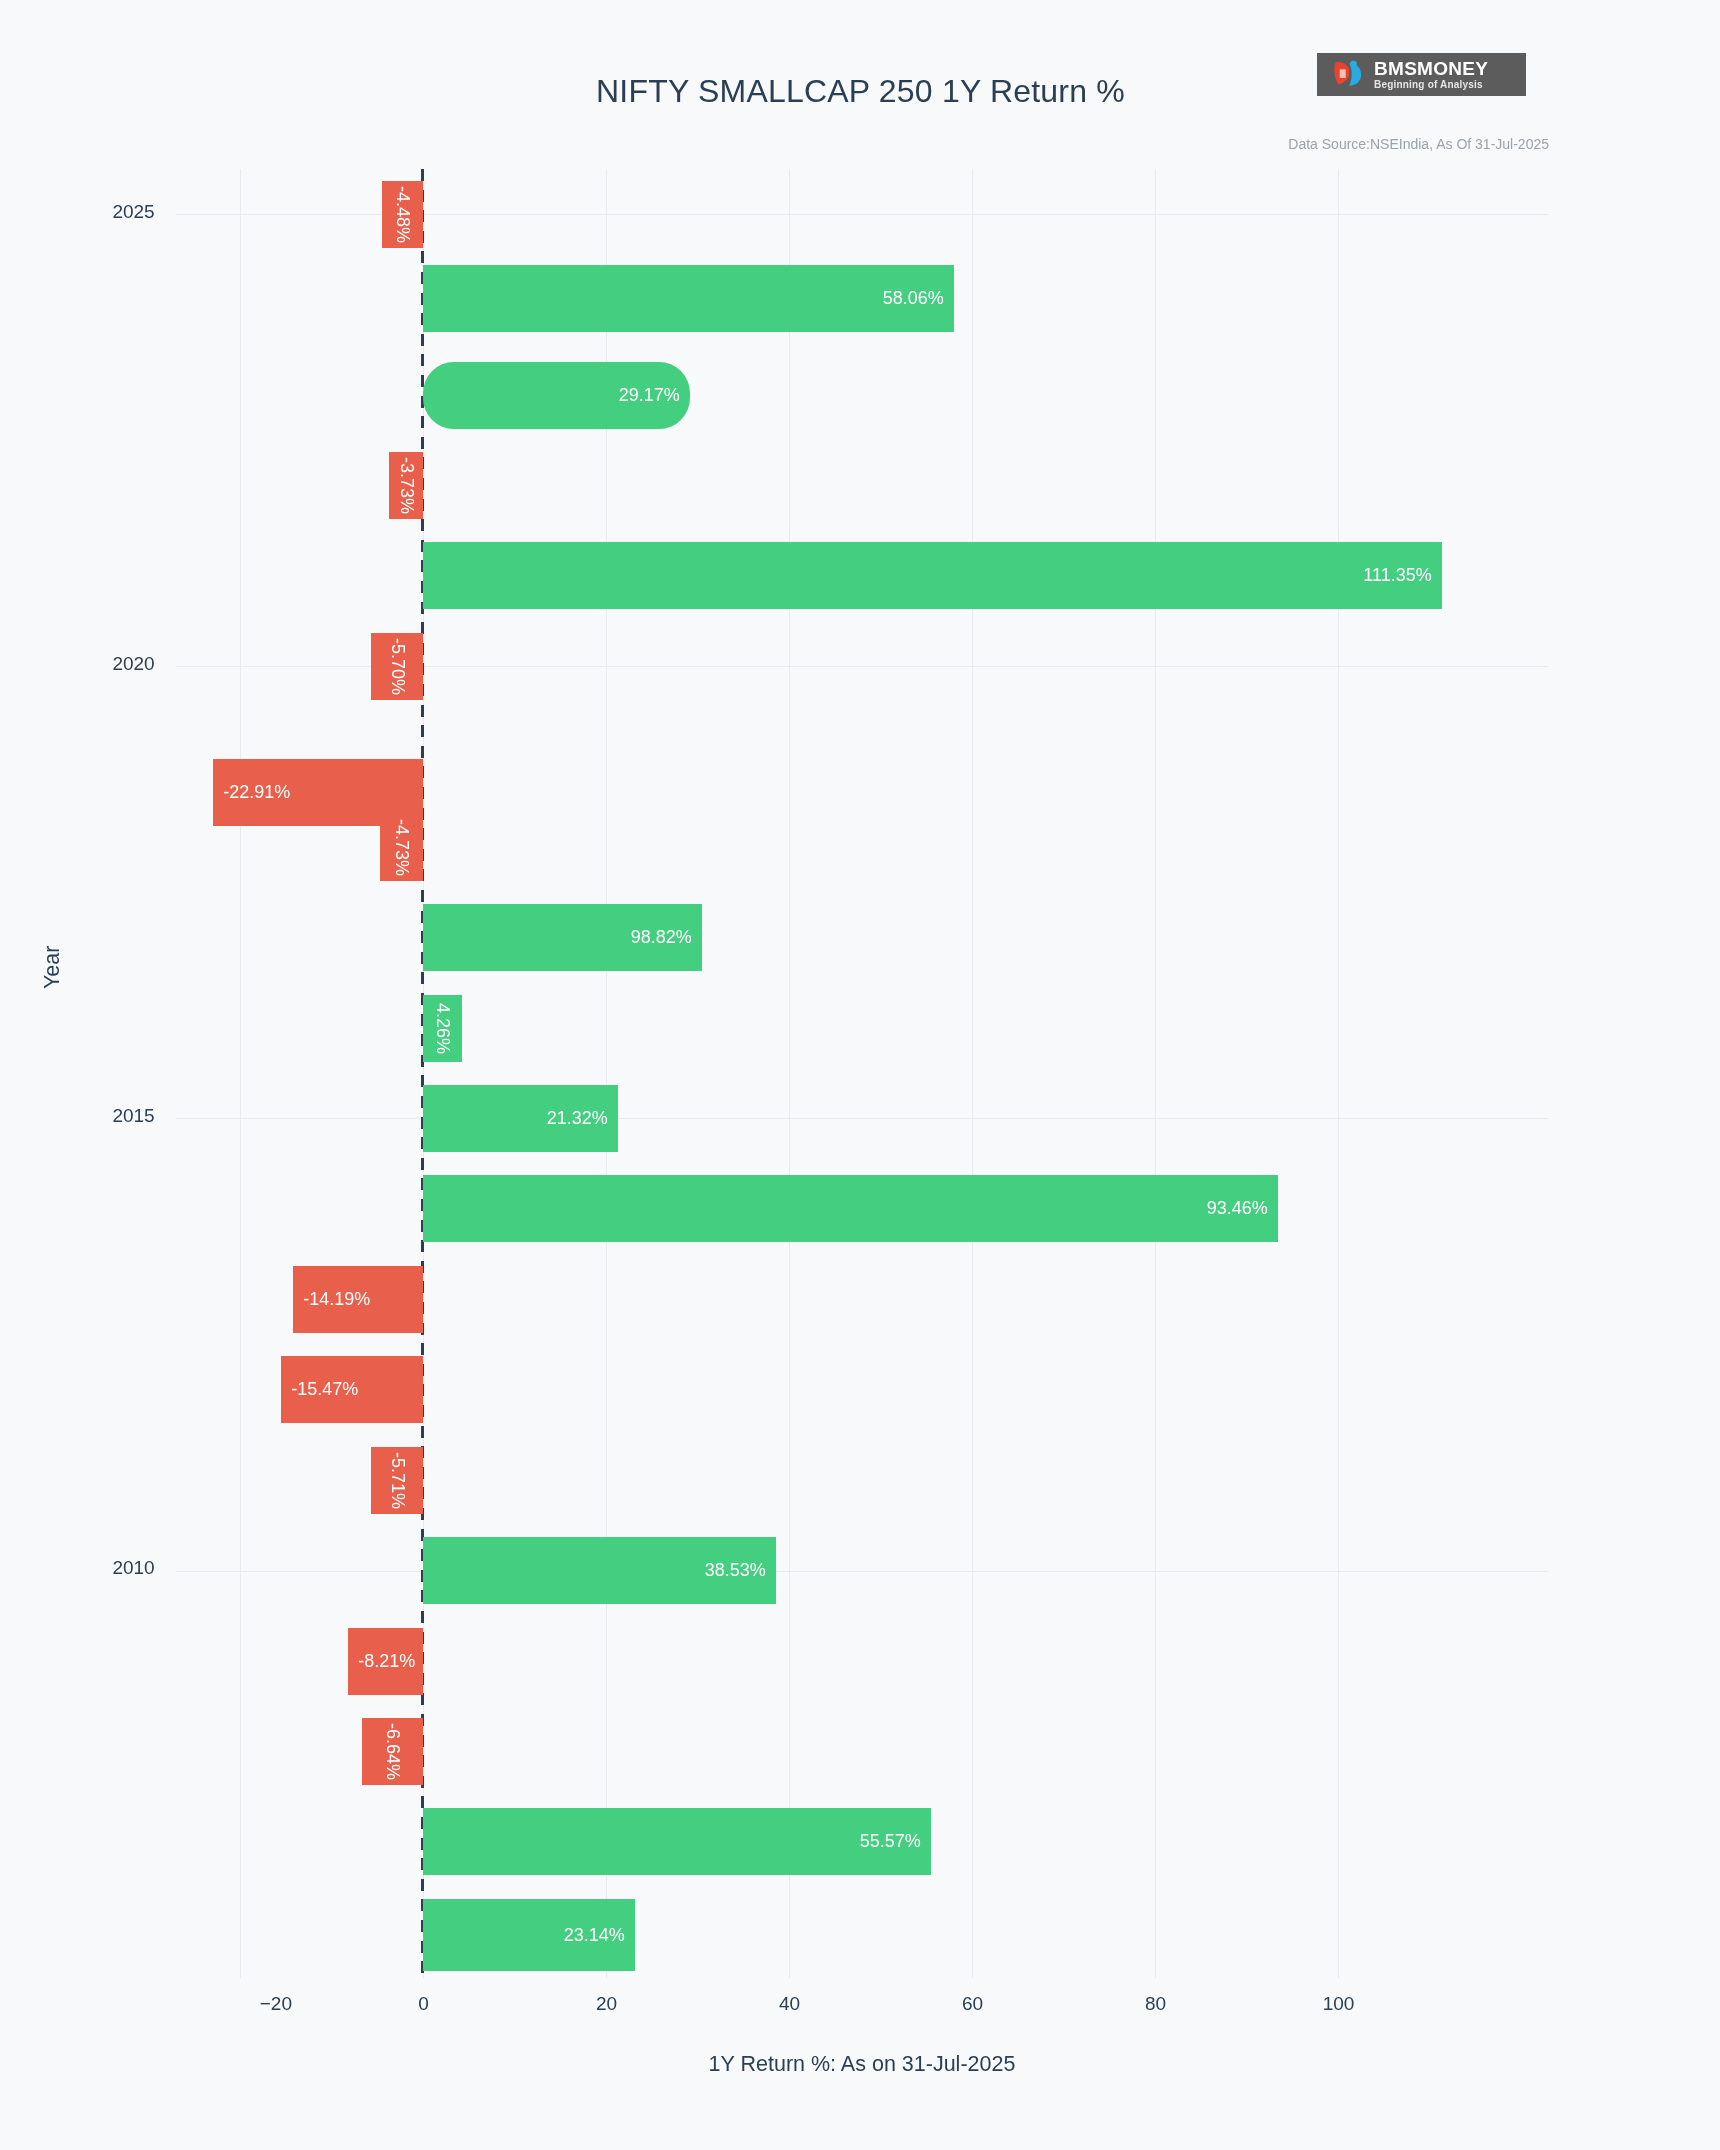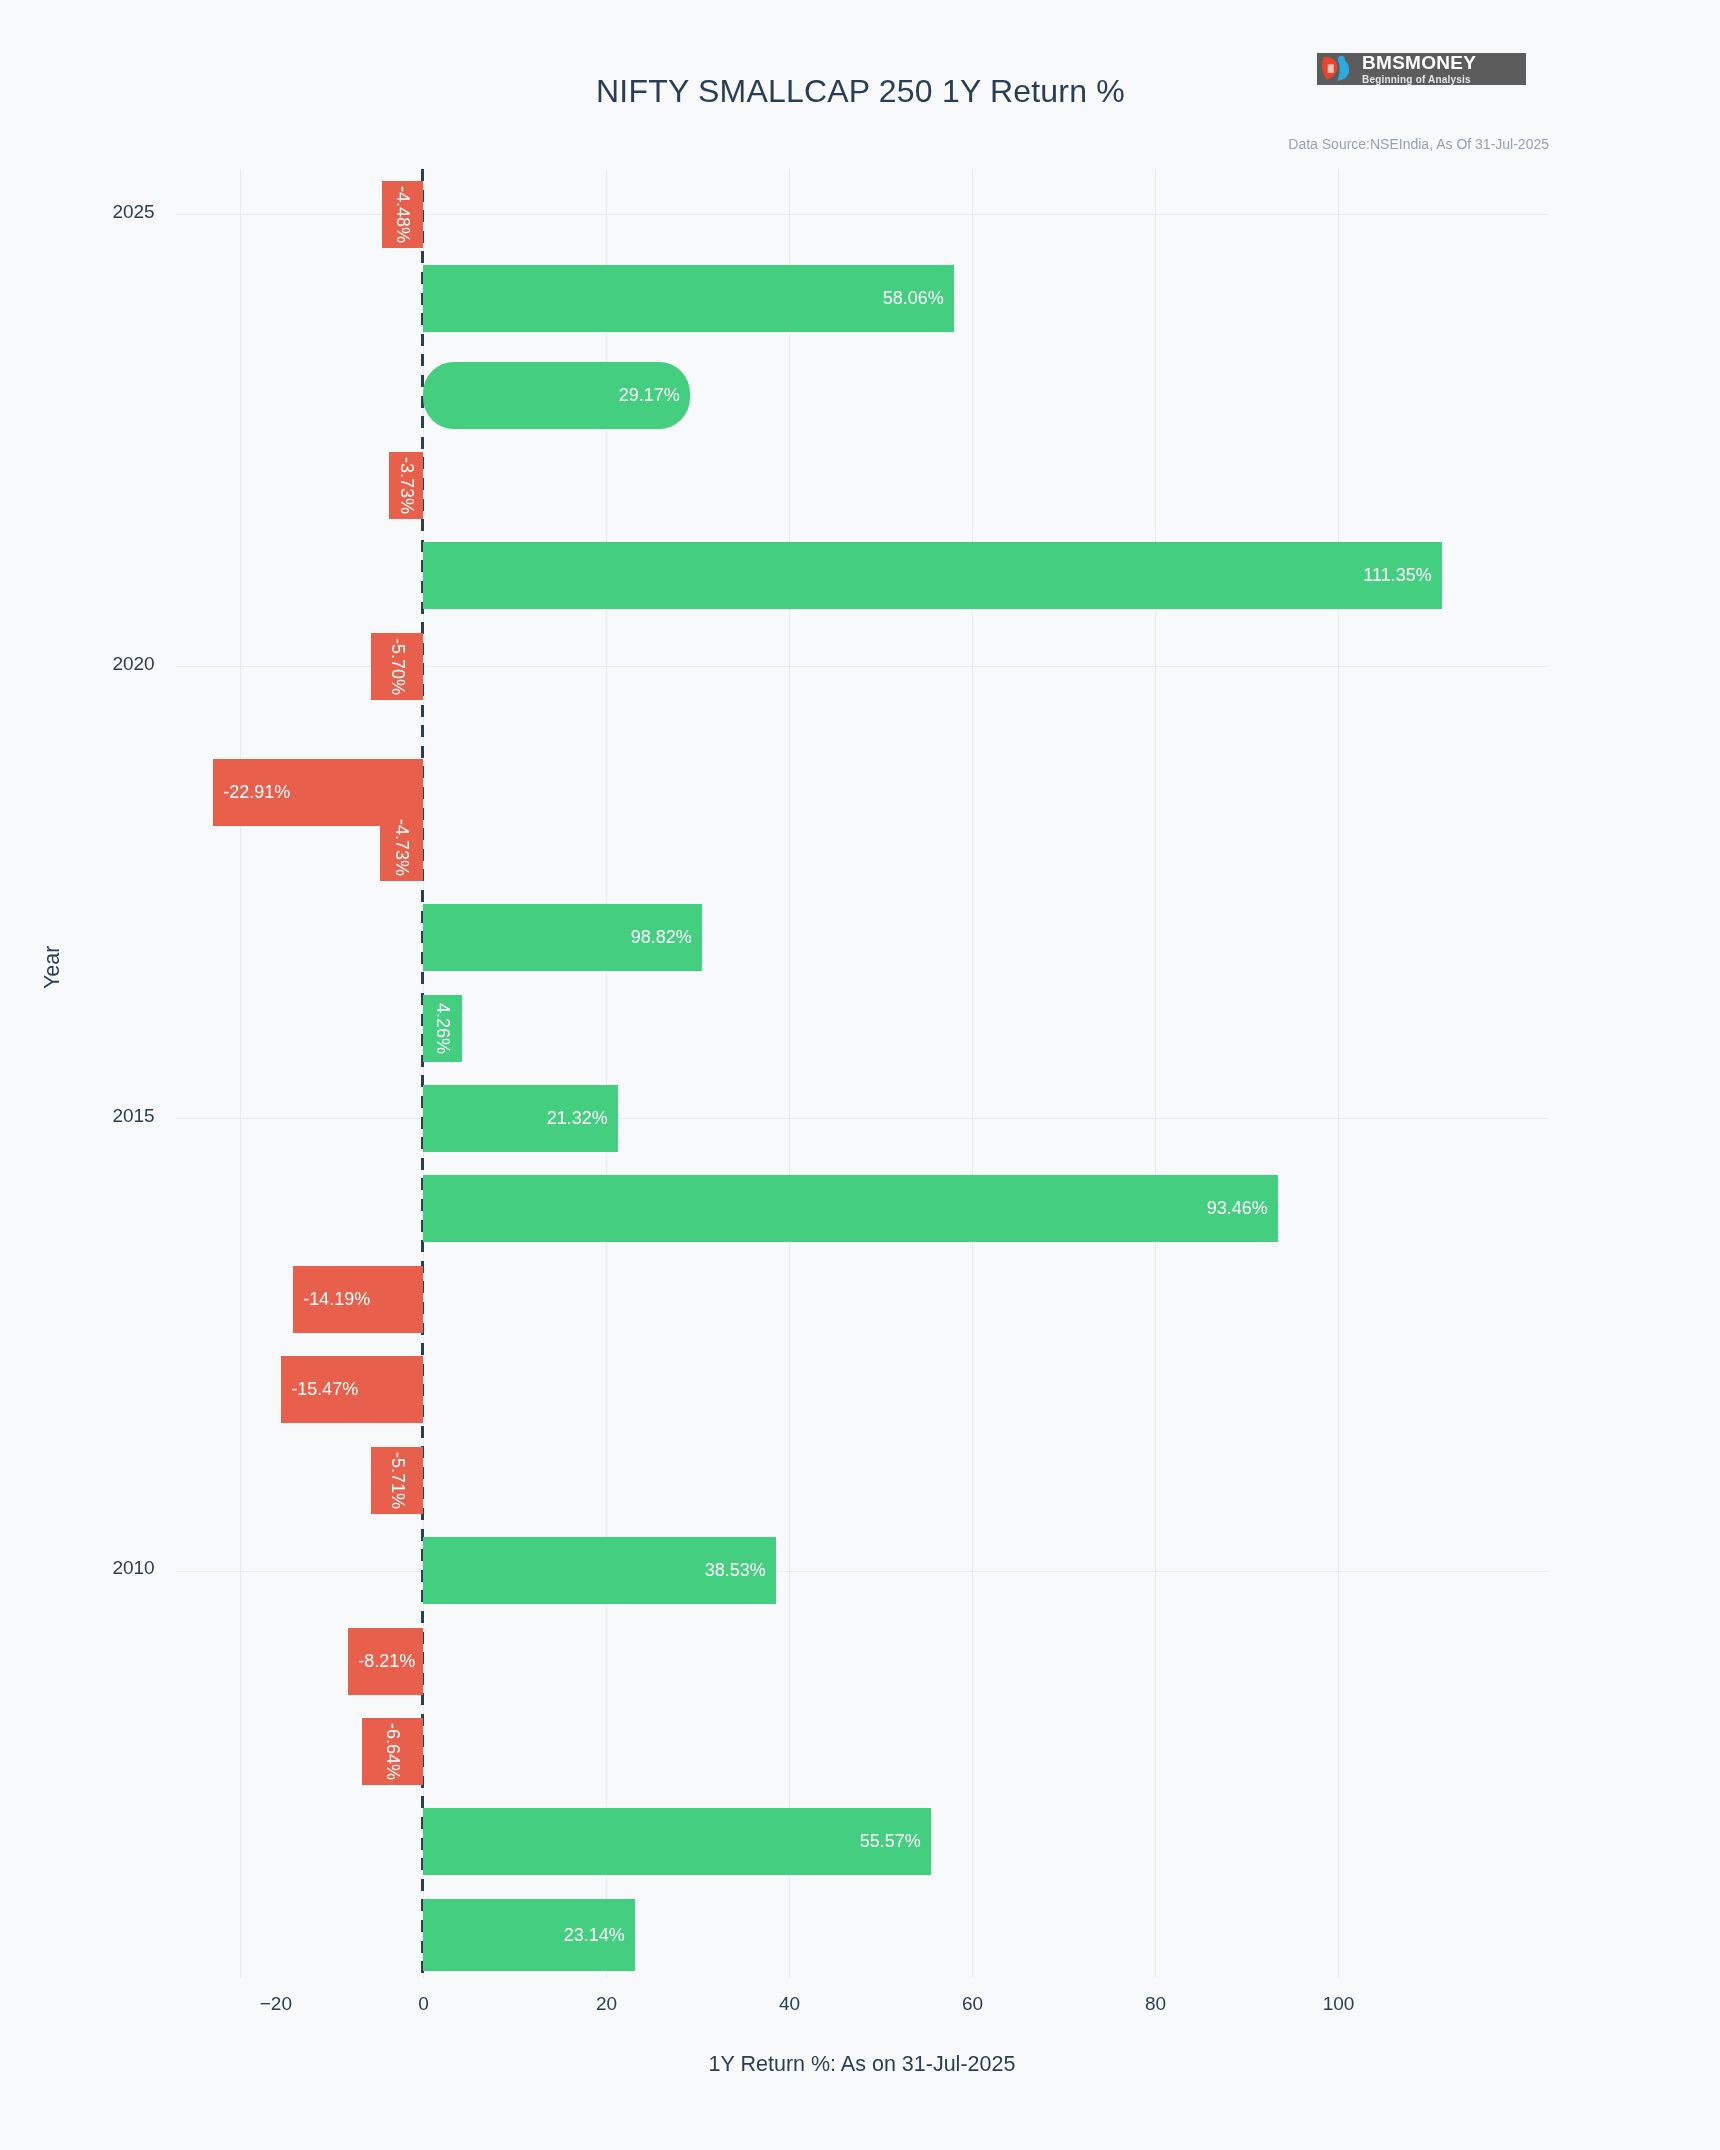--- a/index.html
+++ b/index.html
@@ -23,24 +23,24 @@
     width: 1721px;
     text-align: center;
     font-size: 32px;
     color: #2a3f54;
     letter-spacing: 0.2px;
     white-space: pre;
   }
   #brand-logo {
     position: absolute;
     left: 1317px; top: 53px;
-    width: 209px; height: 32px;
+    width: 209px; height: 43px;
     background: #5c5c5c;
     display: flex; align-items: center;
-    padding-left: 3px;
+    padding-left: 15px;
   }
   #brand-mark { width: 36px; height: 31px; flex: none; }
   #brand-text { margin-left: 6px; line-height: 1; }
   #brand-name {
     display: block;
     color: #ffffff;
     font-size: 19px;
     font-weight: bold;
     letter-spacing: 0.3px;
   }

